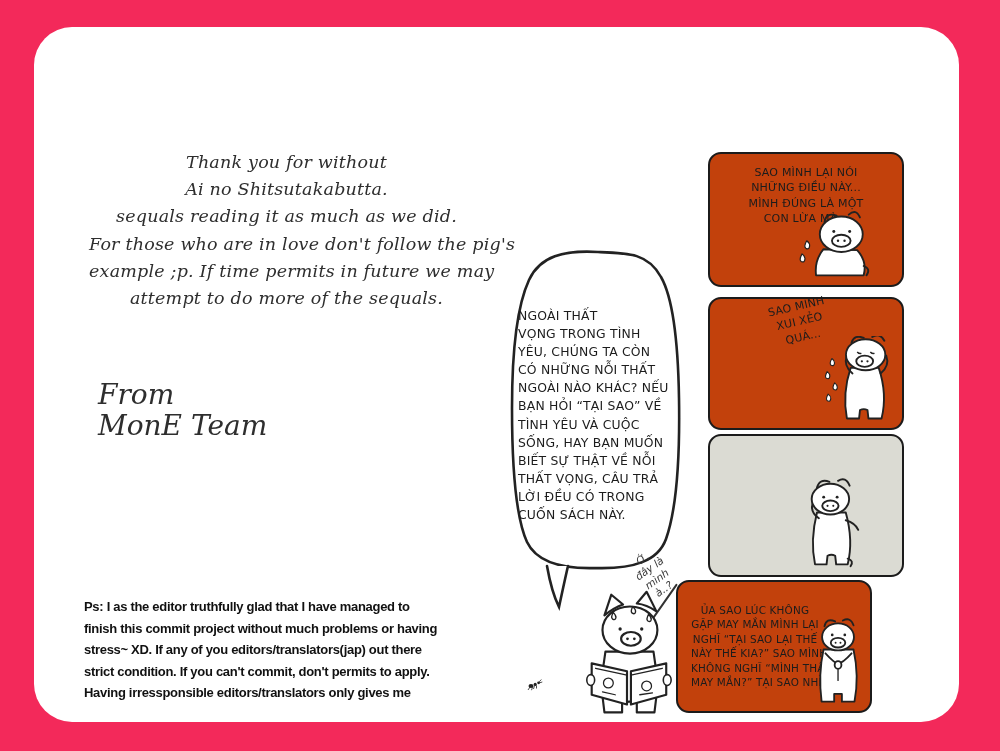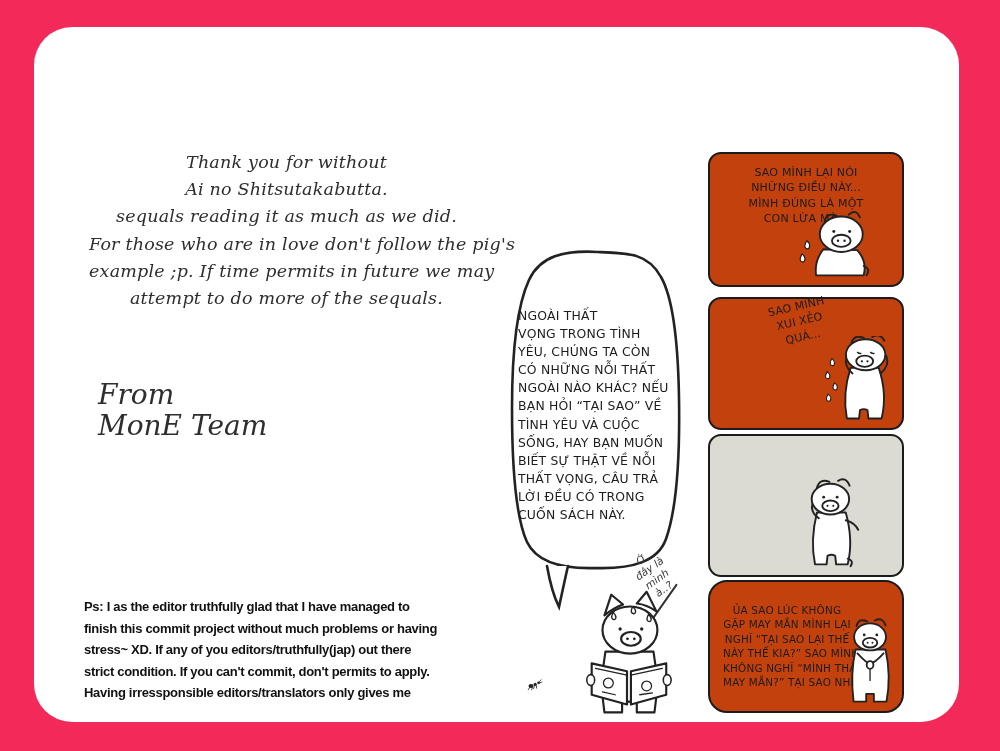--- a/index.html
+++ b/index.html
@@ -69,21 +69,21 @@
   </div>
 
   <div class="abs script-block signature">
     <div class="line">From</div>
     <div class="line">MonE Team</div>
   </div>
 
   <div class="abs editor-note">
     <div class="line">Ps: I as the editor truthfully glad that I have managed to</div>
     <div class="line">finish this commit project without much problems or having</div>
-    <div class="line">stress~ XD. If any of you editors/truthfully(jap) out there</div>
+    <div class="line">stress~ XD. If any of you editors/translators(jap) out there</div>
     <div class="line">strict condition. If you can't commit, don't permits to apply.</div>
     <div class="line">Having irressponsible editors/translators only gives me</div>
   </div>
 </div>
 
 <svg class="abs" style="left:502px;top:246px;" width="186" height="368" viewBox="0 0 186 368">
   <path d="M96 6 C62 4 38 10 27 34 C14 62 10 108 10 162 C10 222 14 272 25 296
            C35 317 62 323 94 322 C132 323 156 315 164 293 C175 262 178 212 177 152
            C176 92 171 52 159 31 C146 7 126 7 96 6 Z" fill="#fff" stroke="#222" stroke-width="2.6"></path>
   <path d="M45 320 C48 337 52 351 57 361 C60 347 63 333 66 320" fill="#fff" stroke="#222" stroke-width="2.6" stroke-linecap="round"></path>
@@ -225,21 +225,21 @@
     </g>
     <g fill="#222">
       <circle cx="33" cy="18" r="1.5"></circle>
         <circle cx="47" cy="18" r="1.5"></circle>
       <circle cx="37" cy="27" r="1.1"></circle>
         <circle cx="43" cy="27" r="1.1"></circle>
     </g>
   </svg>
 </div>
 
-<div class="panel" style="left:708px;top:580px;width:192px;height:129px;border-radius:19px;">
+<div class="panel" style="left:676px;top:580px;width:192px;height:129px;">
   <div class="panel-text" style="left:13px;top:21px;width:128px;font-size:10.4px;line-height:14.4px;">
     <div class="line">ỦA SAO LÚC KHÔNG</div>
     <div class="line">GẶP MAY MẮN MÌNH LẠI</div>
     <div class="line">NGHĨ “TẠI SAO LẠI THẾ</div>
     <div class="line">NÀY THẾ KIA?” SAO MÌNH</div>
     <div class="line">KHÔNG NGHĨ “MÌNH THẬT</div>
     <div class="line">MAY MẮN?” TẠI SAO NHỈ?</div>
   </div>
   <svg class="abs" style="left:132px;top:36px;" width="58" height="90" viewBox="0 0 60 92">
     <g fill="#fff" stroke="#222" stroke-width="1.9" stroke-linecap="round" stroke-linejoin="round">

